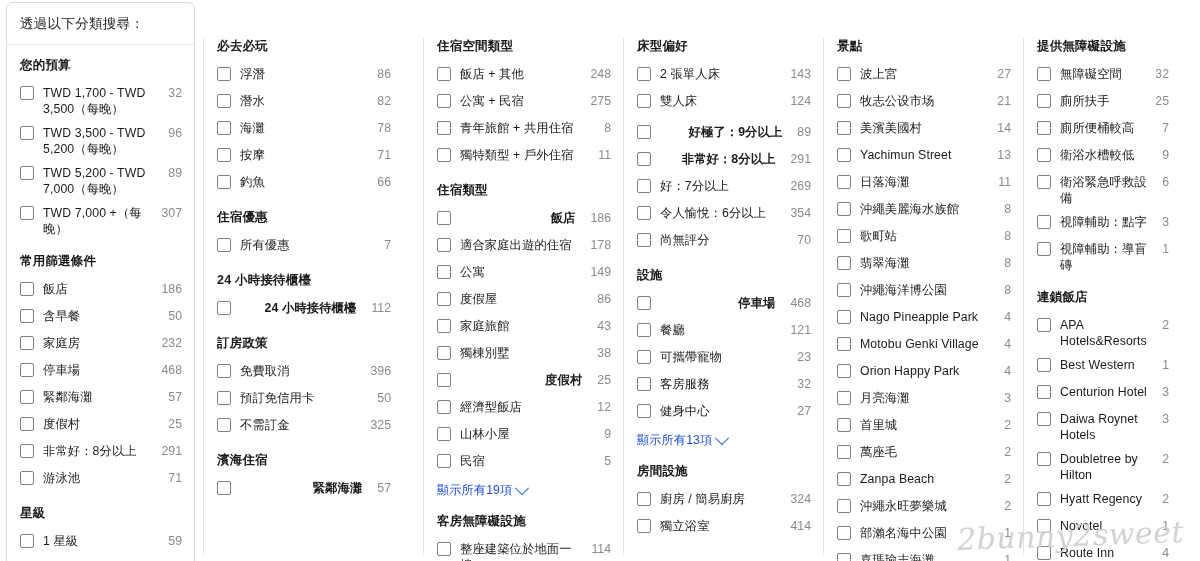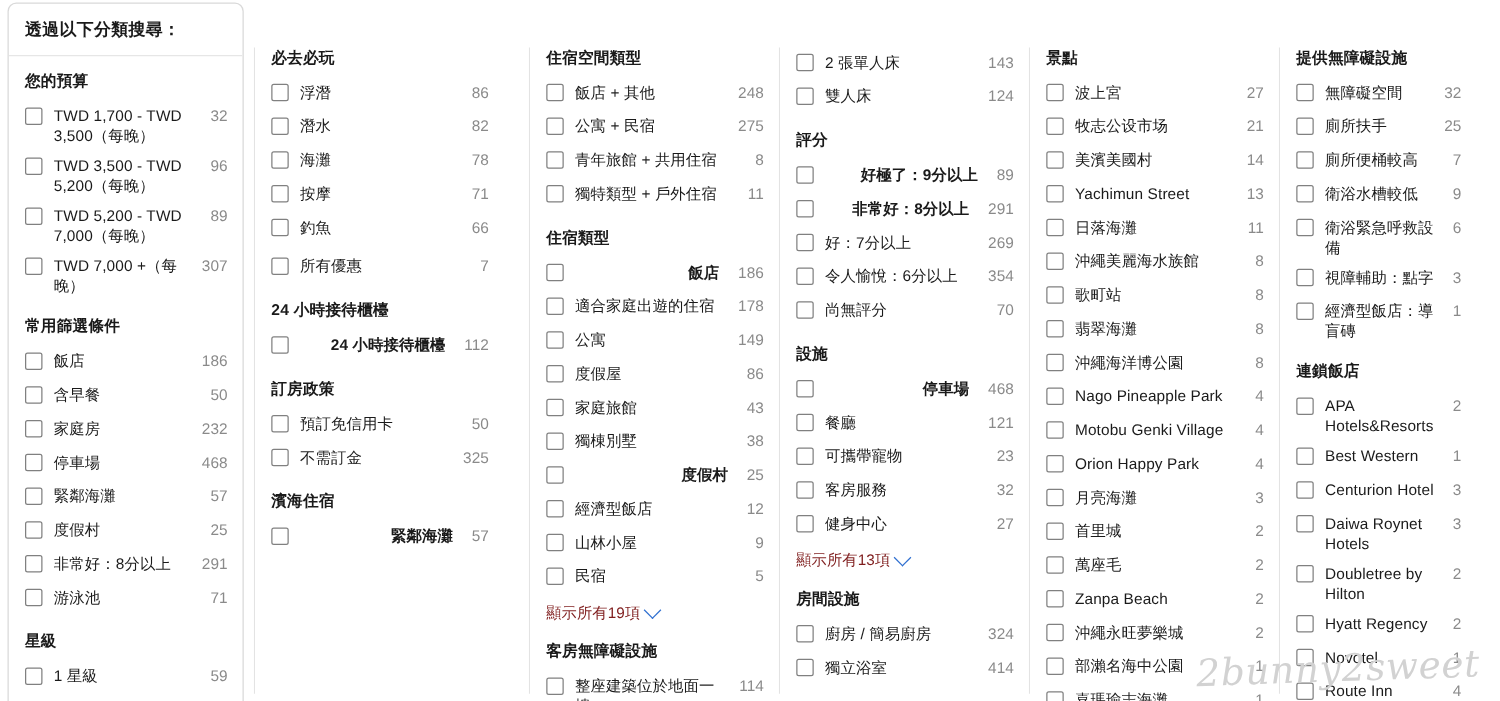--- a/index.html
+++ b/index.html
@@ -31,21 +31,21 @@
     width: 189px;
     min-height: 559px;
     border: 1px solid #d9d9d9;
     border-radius: 7px;
     box-sizing: border-box;
     background: #fff;
     overflow: hidden;
   }
   .panel-title {
     font-size: 13.5px;
-    font-weight: 700;
+    font-weight: 400;
     letter-spacing: .3px;
     color: #1a1a1a;
     padding: 12px 12px 11px 13px;
     border-bottom: 1px solid #e6e6e6;
     margin: 0 0 0 0;
   }
   .panel-body {
     padding: 10px 12px 10px 13px;
   }
 
@@ -125,21 +125,21 @@
     color: #8a8a8a;
     text-align: right;
     padding-left: 6px;
     white-space: nowrap;
   }
 
   .showmore {
     display: inline-flex;
     align-items: center;
     gap: 5px;
-    color: #7f1d1d;
+    color: #1d4ed8;
     font-size: 12.2px;
     margin: 6px 0 2px 0;
     cursor: pointer;
     letter-spacing: .1px;
   }
   .showmore .chev {
     display: inline-block;
     width: 9px;
     height: 9px;
     border-right: 1.4px solid #2f6fd0;
@@ -275,36 +275,42 @@
             <span class="row-label">按摩</span>
             <span class="row-count">71</span>
           </div>
           <div class="row">
             <span class="cb"></span>
             <span class="row-label">釣魚</span>
             <span class="row-count">66</span>
           </div>
         </div>
         <div class="group">
+          <div class="group-title">住宿優惠</div>
           <div class="row">
             <span class="cb"></span>
             <span class="row-label">所有優惠</span>
             <span class="row-count">7</span>
           </div>
         </div>
         <div class="group">
           <div class="group-title">24 小時接待櫃檯</div>
           <div class="row bold">
             <span class="cb"></span>
             <span class="row-label">24 小時接待櫃檯</span>
             <span class="row-count">112</span>
           </div>
         </div>
         <div class="group">
           <div class="group-title">訂房政策</div>
+          <div class="row">
+            <span class="cb"></span>
+            <span class="row-label">免費取消</span>
+            <span class="row-count">396</span>
+          </div>
           <div class="row">
             <span class="cb"></span>
             <span class="row-label">預訂免信用卡</span>
             <span class="row-count">50</span>
           </div>
           <div class="row">
             <span class="cb"></span>
             <span class="row-label">不需訂金</span>
             <span class="row-count">325</span>
           </div>
@@ -390,33 +396,33 @@
           <div class="group-title">客房無障礙設施</div>
           <div class="row">
             <span class="cb"></span>
             <span class="row-label">整座建築位於地面一樓</span>
             <span class="row-count">114</span>
           </div>
         </div>
       </div>
       <div class="col c3">
         <div class="group">
+          <div class="group-title">床型偏好</div>
           <div class="row">
             <span class="cb"></span>
             <span class="row-label">2 張單人床</span>
             <span class="row-count">143</span>
           </div>
           <div class="row">
             <span class="cb"></span>
             <span class="row-label">雙人床</span>
             <span class="row-count">124</span>
           </div>
         </div>
         <div class="group">
-          <div class="group-title">評分</div>
           <div class="row bold">
             <span class="cb"></span>
             <span class="row-label">好極了：9分以上</span>
             <span class="row-count">89</span>
           </div>
           <div class="row bold">
             <span class="cb"></span>
             <span class="row-label">非常好：8分以上</span>
             <span class="row-count">291</span>
           </div>
@@ -604,21 +610,21 @@
             <span class="row-label">衛浴緊急呼救設備</span>
             <span class="row-count">6</span>
           </div>
           <div class="row">
             <span class="cb"></span>
             <span class="row-label">視障輔助：點字</span>
             <span class="row-count">3</span>
           </div>
           <div class="row">
             <span class="cb"></span>
-            <span class="row-label">經濟型飯店：導盲磚</span>
+            <span class="row-label">視障輔助：導盲磚</span>
             <span class="row-count">1</span>
           </div>
         </div>
         <div class="group">
           <div class="group-title">連鎖飯店</div>
           <div class="row">
             <span class="cb"></span>
             <span class="row-label">APA Hotels&amp;Resorts</span>
             <span class="row-count">2</span>
           </div>

